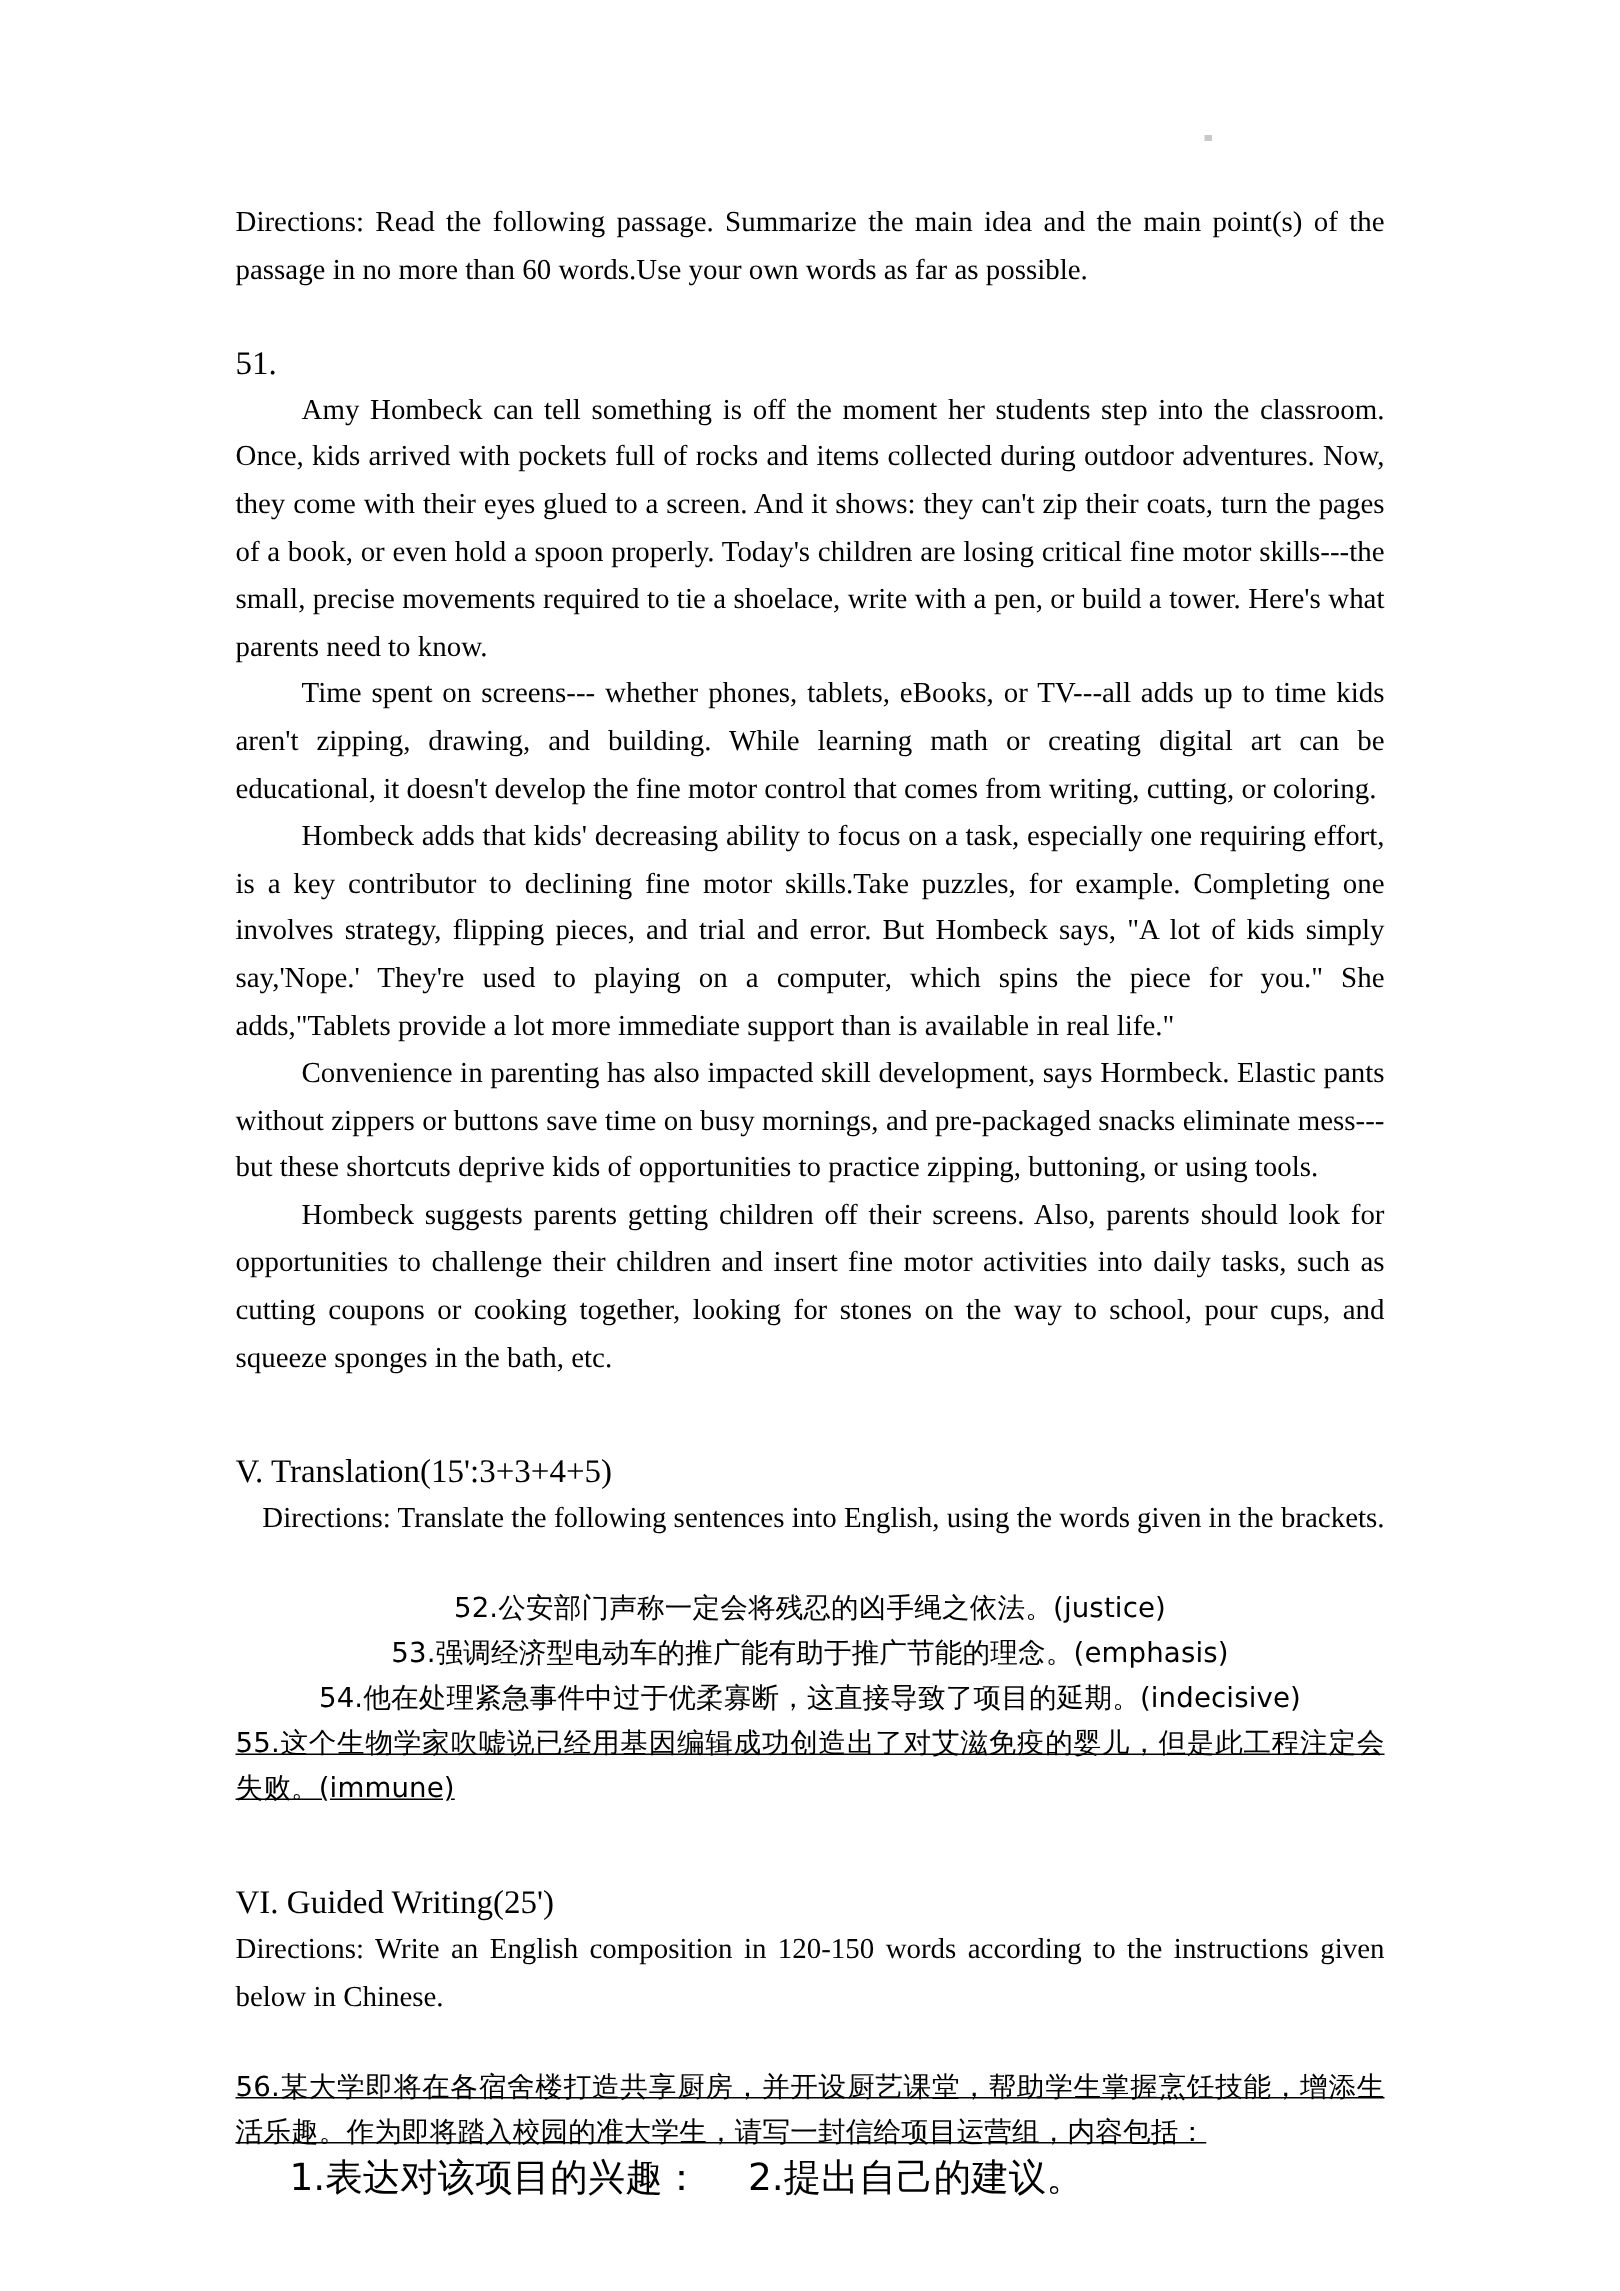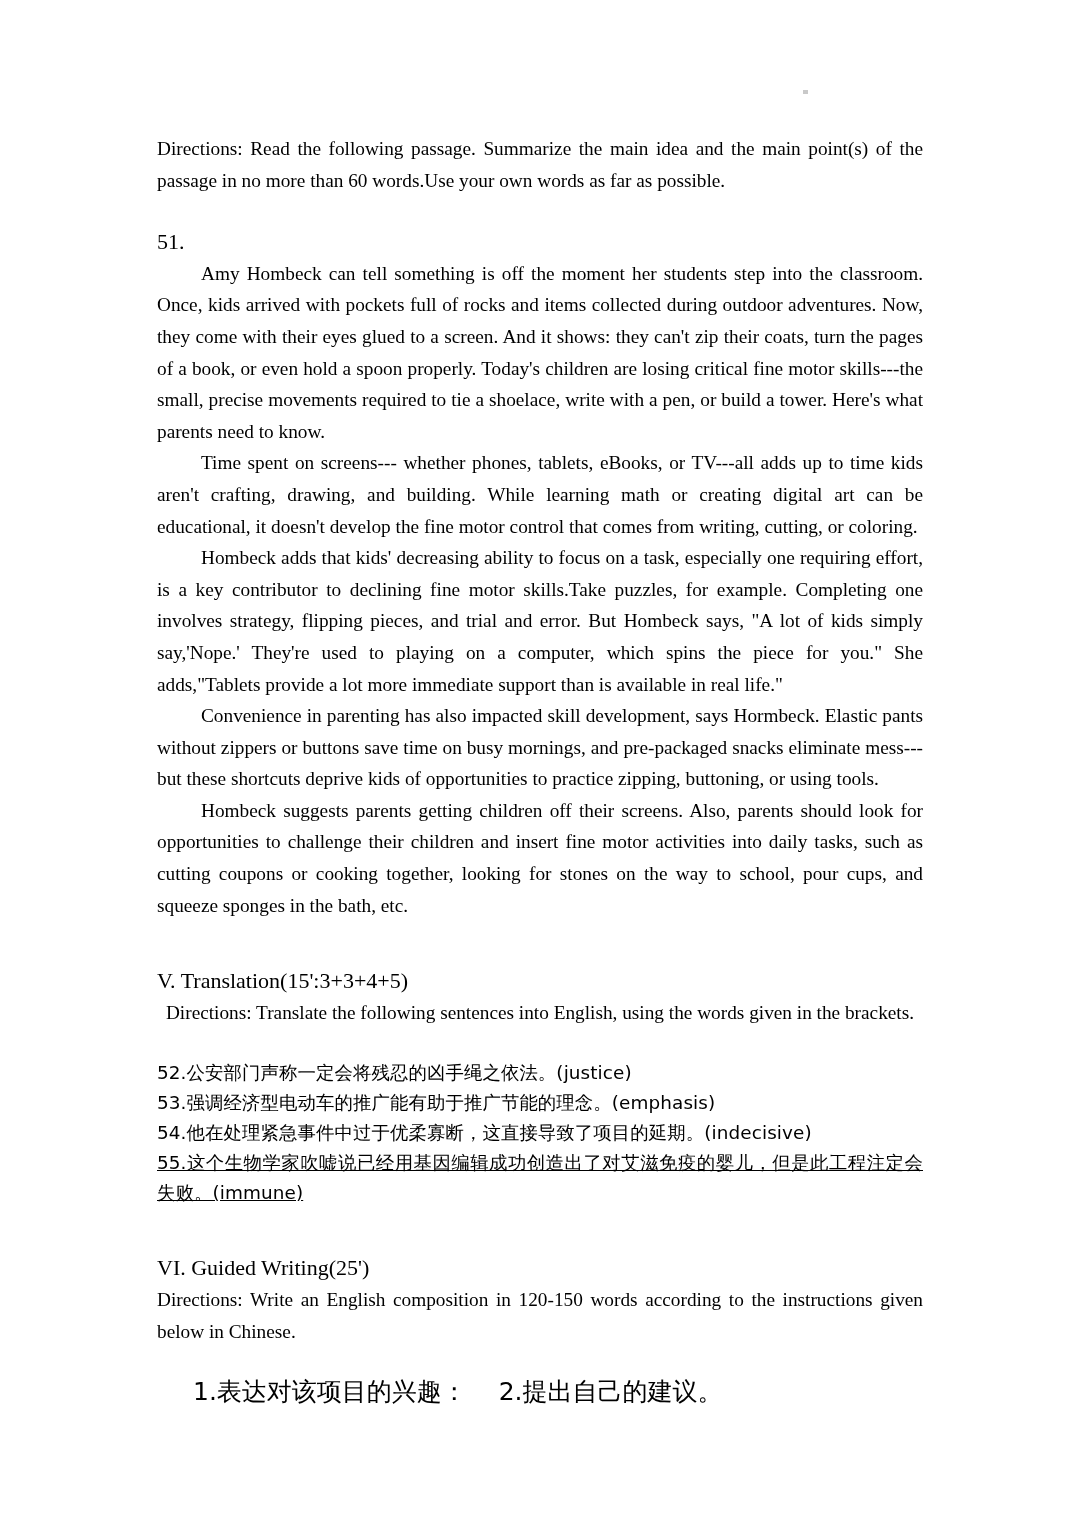--- a/index.html
+++ b/index.html
@@ -43,37 +43,37 @@
     margin: 0;
     padding: 0;
   }
 
   .block {
     font-size: 19.3px;
     line-height: 31.6px;
     text-align: justify;
     text-justify: inter-word;
   }
-  .block.nojust { text-align: center; }
+  .block.nojust { text-align: right; }
 
   .indent { text-indent: 44px; }
   .spacer-md { height: 30px; }
   .spacer-lg { height: 44px; }
 
   .label-line {
     font-size: 22px;
     line-height: 31.6px;
     text-align: left;
   }
 
   .cn {
     font-family: "DejaVu Sans", "Liberation Sans", sans-serif;
     font-size: 18.4px;
     line-height: 30px;
-    text-align: left;
+    text-align: center;
     letter-spacing: 0.1px;
   }
   .cn.just {
     text-align: justify;
     text-justify: inter-character;
     text-decoration: underline;
   }
   .sub-items {
     font-family: "DejaVu Sans", "Liberation Sans", sans-serif;
     font-size: 25px;
@@ -92,21 +92,21 @@
   <div class="content">
 
     <p class="block">Directions: Read the following passage. Summarize the main idea and the main point(s) of the passage in no more than 60 words.Use your own words as far as possible.</p>
 
     <div class="spacer-md"></div>
 
     <div class="label-line">51.</div>
 
     <p class="block indent">Amy Hombeck can tell something is off the moment her students step into the classroom. Once, kids arrived with pockets full of rocks and items collected during outdoor adventures. Now, they come with their eyes glued to a screen. And it shows: they can't zip their coats, turn the pages of a book, or even hold a spoon properly. Today's children are losing critical fine motor skills---the small, precise movements required to tie a shoelace, write with a pen, or build a tower. Here's what parents need to know.</p>
 
-    <p class="block indent">Time spent on screens--- whether phones, tablets, eBooks, or TV---all adds up to time kids aren't crafting, drawing, and building. While learning math or creating digital art can be educational, it doesn't develop the fine motor control that comes from writing, cutting, or coloring.</p>
+    <p class="block indent">Time spent on screens--- whether phones, tablets, eBooks, or TV---all adds up to time kids aren't zipping, drawing, and building. While learning math or creating digital art can be educational, it doesn't develop the fine motor control that comes from writing, cutting, or coloring.</p>
 
     <p class="block indent">Hombeck adds that kids' decreasing ability to focus on a task, especially one requiring effort, is a key contributor to declining fine motor skills.Take puzzles, for example. Completing one involves strategy, flipping pieces, and trial and error. But Hombeck says, "A lot of kids simply say,'Nope.' They're used to playing on a computer, which spins the piece for you." She adds,"Tablets provide a lot more immediate support than is available in real life."</p>
 
     <p class="block indent">Convenience in parenting has also impacted skill development, says Hormbeck. Elastic pants without zippers or buttons save time on busy mornings, and pre-packaged snacks eliminate mess---but these shortcuts deprive kids of opportunities to practice zipping, buttoning, or using tools.</p>
 
     <p class="block indent">Hombeck suggests parents getting children off their screens. Also, parents should look for opportunities to challenge their children and insert fine motor activities into daily tasks, such as cutting coupons or cooking together, looking for stones on the way to school, pour cups, and squeeze sponges in the bath, etc.</p>
 
     <div class="spacer-lg"></div>
 
     <div class="label-line">V. Translation(15':3+3+4+5)</div>
@@ -121,17 +121,18 @@
     <div class="cn just">55.这个生物学家吹嘘说已经用基因编辑成功创造出了对艾滋免疫的婴儿，但是此工程注定会失败。(immune)</div>
 
     <div class="spacer-lg"></div>
 
     <div class="label-line">VI. Guided Writing(25')</div>
 
     <p class="block">Directions: Write an English composition in 120-150 words according to the instructions given below in Chinese.</p>
 
     <div class="spacer-md"></div>
 
+    <div class="cn just">56.某大学即将在各宿舍楼打造共享厨房，并开设厨艺课堂，帮助学生掌握烹饪技能，增添生活乐趣。作为即将踏入校园的准大学生，请写一封信给项目运营组，内容包括：</div>
 
     <div class="sub-items">1.表达对该项目的兴趣：    2.提出自己的建议。</div>
 
   </div>
 </div>
 
 </body></html>

